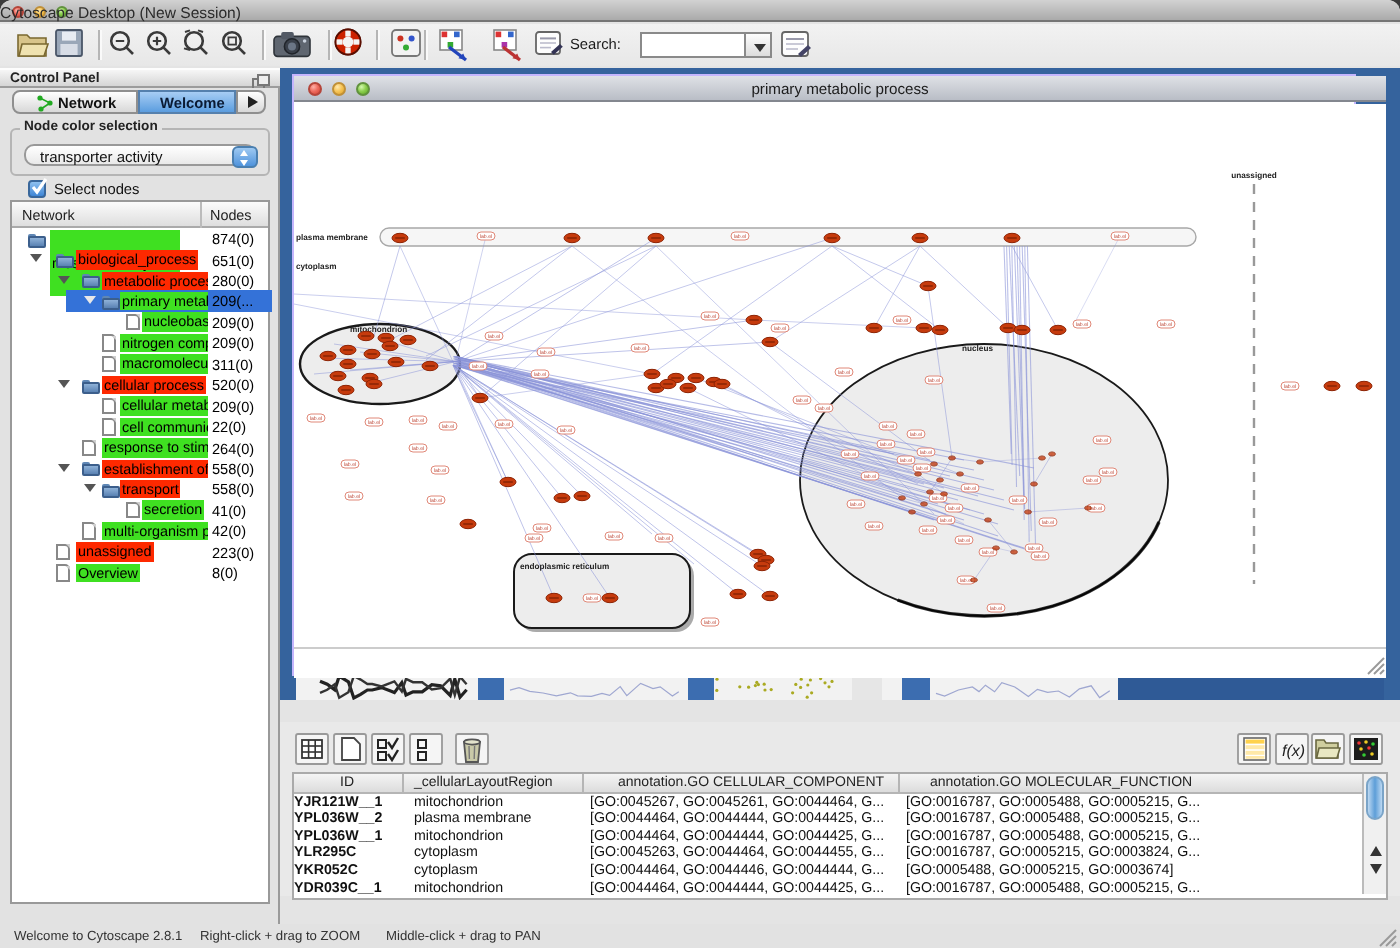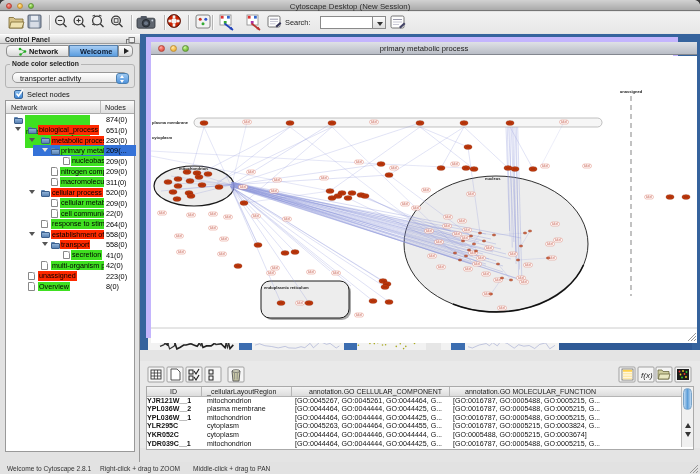--- a/index.html
+++ b/index.html
@@ -10,21 +10,21 @@
 .tl-grn { background:radial-gradient(circle at 35% 30%, #d4f8b0, #8ed052 45%, #5aa61e); border:0.5px solid #61923e; }
 .sep { position:absolute; top:17px; width:1px; height:14px; background:#b5b5b5; box-shadow:1px 0 0 #fafafa; }
 .hdrbar { background:linear-gradient(#f6f6f6,#d5d5d5); border-top:1px solid #fdfdfd; border-bottom:1px solid #9c9c9c; }
 </style></head><body>
 <div id="win">
 
 <div class="abs" style="left:0;top:0;width:700px;height:11px;background:linear-gradient(#d2d2d2,#aaaaaa);border-bottom:1px solid #757575;border-radius:6px 6px 0 0">
   <span class="light tl-red" style="left:6px;top:2.5px"></span>
   <span class="light tl-yel" style="left:17px;top:2.5px"></span>
   <span class="light tl-grn" style="left:28px;top:2.5px"></span>
-  <div class="abs" style="left:0;top:1.5px;width:700px;text-align:center;font-size:7.8px;color:#2b2b2b">Cytoscape Desktop (New Session)</div>
+  <div class="abs" style="left:0;top:1.5px;width:700px;text-align:left;font-size:7.8px;color:#2b2b2b">Cytoscape Desktop (New Session)</div>
 </div>
 
 <div class="abs" style="left:0;top:12px;width:700px;height:21px;background:linear-gradient(#f2f2f2,#e7e7e7)">
   <svg class="abs" style="left:0;top:0" width="700" height="21" viewBox="0 0 700 21">
     <g transform="translate(9,4)">
           <path d="M0 4 L0 12 L14 12 L14 3 L6 3 L4.5 1.5 L0 1.5 Z" fill="#d8c48a" stroke="#7a6830" stroke-width="0.8"></path>
           <path d="M2 6 L15 6 L13 12 L0.5 12 Z" fill="#efe2b0" stroke="#7a6830" stroke-width="0.8"></path>
         </g>
     <g transform="translate(28,3)">
           <rect x="0" y="0" width="13" height="13" rx="1" fill="#9aa7b8" stroke="#4a5668" stroke-width="0.9"></rect>
@@ -329,21 +329,21 @@
         <circle cx="229.9" cy="21.4" r="0.8" fill="#aa2"></circle>
         <circle cx="265.2" cy="18.0" r="0.8" fill="#aa2"></circle>
         <circle cx="239.2" cy="20.3" r="0.8" fill="#aa2"></circle>
         <circle cx="274.5" cy="21.4" r="0.8" fill="#aa2"></circle>
         <circle cx="276.0" cy="18.7" r="0.8" fill="#aa2"></circle>
     <rect x="99" y="14" width="13" height="14" fill="#3c6db0"></rect>
     <rect x="204" y="14" width="13" height="14" fill="#3c6db0"></rect>
     <rect x="311" y="14" width="14" height="14" fill="#3c6db0"></rect>
     <rect x="419" y="13" width="133" height="15" fill="#2f5a96"></rect>
   </svg>
-  <div class="abs" style="left:6px;top:3px;width:532px;height:301px;border:5px solid #c4b5fd;background:#fff">
+  <div class="abs" style="left:6px;top:3px;width:532px;height:301px;border:1px solid #c4b5fd;background:#fff">
     <div class="abs" style="left:0;top:0;width:546px;height:13px;background:linear-gradient(#dfe1e6,#b9bdc6);border-bottom:1px solid #83878f">
       <span class="light tl-red" style="left:7px;top:3px;width:7px;height:7px"></span>
       <span class="light tl-yel" style="left:19px;top:3px;width:7px;height:7px"></span>
       <span class="light tl-grn" style="left:31px;top:3px;width:7px;height:7px"></span>
       <div class="abs" style="left:0;top:2px;width:546px;text-align:center;font-size:7.6px;color:#1c1c1c">primary metabolic process</div>
     </div>
     <div class="abs" style="left:0;top:14px;width:546px;height:287px;background:#fff;overflow:hidden">
       <svg width="546" height="287" viewBox="0 0 546 287" style="position:absolute;left:0;top:0">
 <rect x="43" y="62" width="408" height="9" rx="4.5" fill="#f6f6f6" stroke="#a8a8a8" stroke-width="0.7"></rect>
 <ellipse cx="43" cy="130" rx="40" ry="20" fill="#ededed" stroke="#1a1a1a" stroke-width="1.2"></ellipse>

